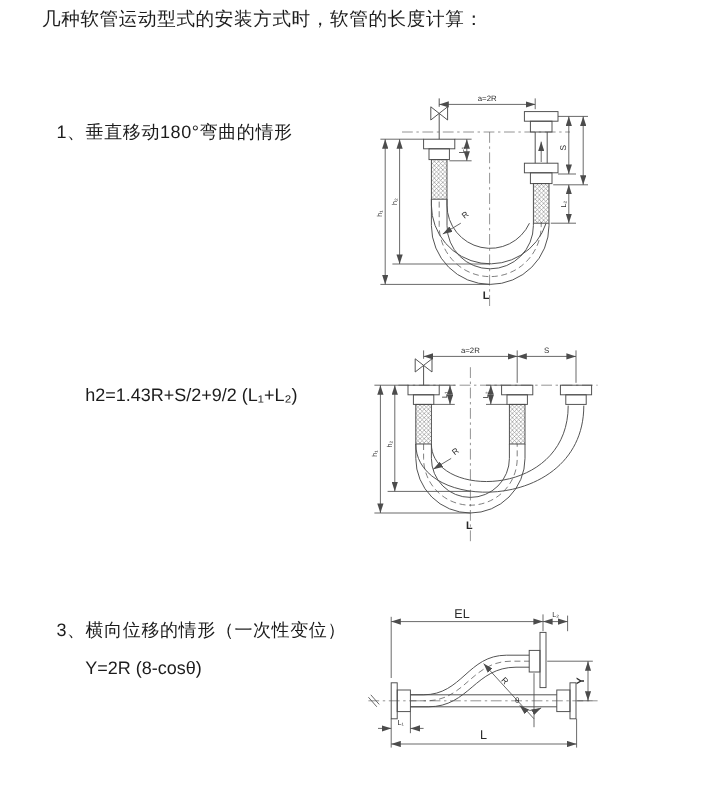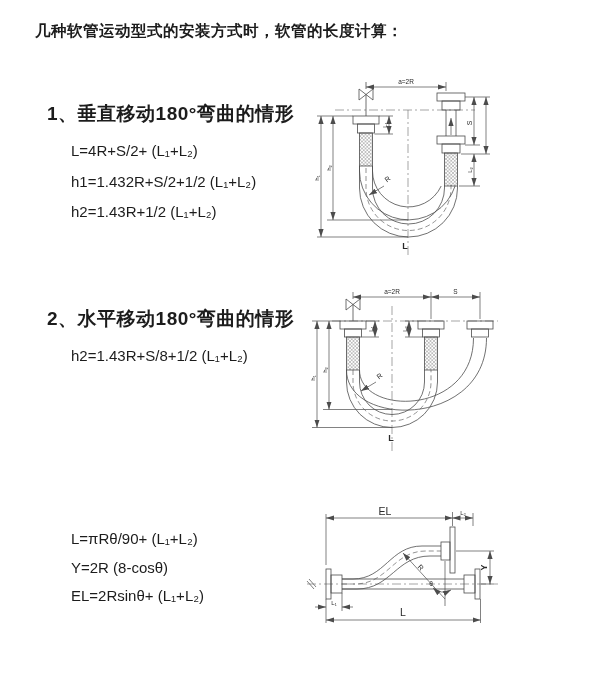--- a/index.html
+++ b/index.html
@@ -1,21 +1,21 @@
 <!DOCTYPE html>
 <html><head>
 <meta charset="utf-8">
 <style>
   html,body{margin:0;padding:0}
   body{width:600px;height:675px;background:#ffffff;position:relative;overflow:hidden;
        font-family:"Liberation Sans","DejaVu Sans",sans-serif;color:#1c1c1c}
-  .title{position:absolute;left:35px;top:21px;font-size:15.5px;font-weight:700;letter-spacing:.5px;margin:0}
+  .title{position:absolute;left:35px;top:6px;font-size:15.5px;font-weight:400;letter-spacing:.5px;margin:0}
   .sec{position:absolute;left:47px}
   #sec1{top:101px} #sec2{top:306px} #sec3{top:516px}
-  .sec-heading{font-size:19px;font-weight:700;letter-spacing:.5px}
+  .sec-heading{font-size:15px;font-weight:400;letter-spacing:.5px}
   .formulas{margin:9px 0 0 24px}
   .formula{font-size:15px;line-height:30.5px;white-space:pre}
   #sec3 .formula{line-height:28.5px}
   svg.dwg{position:absolute;overflow:visible}
   #dwg1{left:313px;top:68px} #dwg2{left:308px;top:278px} #dwg3{left:293px;top:493px}
   .s{stroke:#4c4c4c;fill:none;stroke-width:.8}
   .sd{stroke:#4c4c4c;fill:none;stroke-width:.7}
   .cl{stroke:#6a6a6a;fill:none;stroke-width:.6;stroke-dasharray:9 3 2 3}
   .hd{stroke-dasharray:5 3;stroke-width:.6}
   svg text{font-family:"Liberation Sans","DejaVu Sans",sans-serif;fill:#2a2a2a}
@@ -24,39 +24,32 @@
 </style>
 </head>
 <body>
 
 <div>
 
   <h1 class="title">几种软管运动型式的安装方式时，软管的长度计算：</h1>
 
   <section class="sec" id="sec1">
     <div class="sec-heading">1、垂直移动180°弯曲的情形</div>
+  </section>
+
+  <section class="sec" id="sec2">
     <div class="formulas">
-      <div class="formula">L=4R+S/2+ (L₁+L₂)</div>
-      <div class="formula">h1=1.432R+S/2+1/2 (L₁+L₂)</div>
-      <div class="formula">h2=1.43R+1/2 (L₁+L₂)</div>
+      <div class="formula">h2=1.43R+S/2+9/2 (L₁+L₂)</div>
     </div>
   </section>
 
-  <section class="sec" id="sec2">
-    <div class="sec-heading">2、水平移动180°弯曲的情形</div>
+  <section class="sec" id="sec3">
+    <div class="sec-heading">3、横向位移的情形（一次性变位）</div>
     <div class="formulas">
-      <div class="formula">h2=1.43R+S/8+1/2 (L₁+L₂)</div>
-    </div>
-  </section>
-
-  <section class="sec" id="sec3">
-    <div class="formulas">
-      <div class="formula">L=πRθ/90+ (L₁+L₂)</div>
       <div class="formula">Y=2R (8-cosθ)</div>
-      <div class="formula">EL=2Rsinθ+ (L₁+L₂)</div>
     </div>
   </section>
 
   <svg class="dwg" id="dwg1" width="287" height="198" viewBox="0 0 287 198">
     <defs>
       <marker id="ar1" markerWidth="8" markerHeight="5.2" refX="8" refY="2.6" orient="auto-start-reverse" markerUnits="userSpaceOnUse">
         <path d="M0,0 L8,2.6 L0,5.2 Z" fill="#4c4c4c"></path>
       </marker>
       <pattern id="br1" width="3.5" height="3.5" patternUnits="userSpaceOnUse">
         <path d="M0,3.5 L3.5,0 M0,0 L3.5,3.5" stroke="#8a8a8a" stroke-width="0.5"></path>

